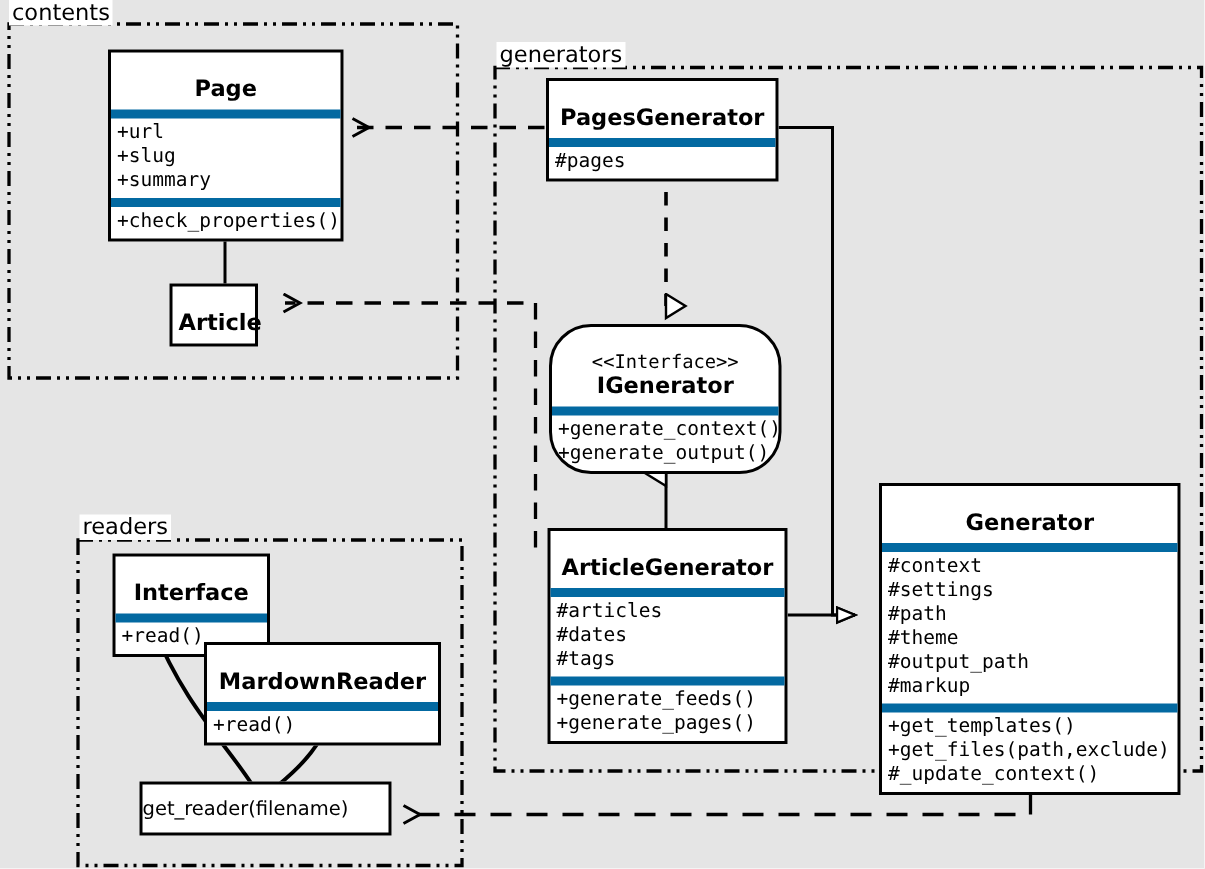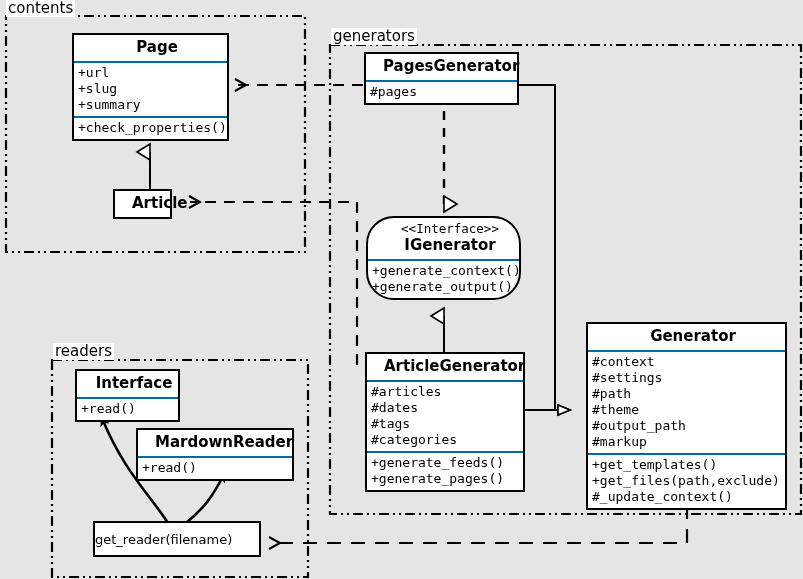--- a/index.html
+++ b/index.html
@@ -28,30 +28,29 @@
     box-sizing: border-box;
     border: 2px solid #000;
     background: #ffffff;
     z-index: 5;
   }
   .uml-compartment {
     box-sizing: border-box;
     padding: 2px 4px 3px 4px;
   }
   .uml-compartment + .uml-compartment {
-    border-top: 2px solid #0369a1;
+    border-top: 6px solid #0369a1;
   }
   .uml-name {
     text-align: center;
     font-weight: bold;
     font-size: 15px;
     line-height: 19px;
-    padding: 3px 4px 4px 4px;
-    font-family: "DejaVu Sans", sans-serif;
-    margin-left: 13px;
+    padding: 15px 4px 4px 4px;
+    font-family: "DejaVu Sans", sans-serif;
   }
   .uml-stereotype {
     display: block;
     text-align: center;
     font-weight: normal;
     font-size: 12.5px;
     line-height: 15px;
     font-family: "DejaVu Sans Mono", monospace;
   }
   .uml-member {
@@ -196,21 +195,20 @@
       <span class="uml-member">+generate_output()</span>
     </div>
   </div>
 
   <div class="uml-class" style="left:365px; top:352px; width:160px;">
     <div class="uml-compartment uml-name">ArticleGenerator</div>
     <div class="uml-compartment">
       <span class="uml-member">#articles</span>
       <span class="uml-member">#dates</span>
       <span class="uml-member">#tags</span>
-      <span class="uml-member">#categories</span>
     </div>
     <div class="uml-compartment">
       <span class="uml-member">+generate_feeds()</span>
       <span class="uml-member">+generate_pages()</span>
     </div>
   </div>
 
   <div class="uml-class" style="left:586px; top:322px; width:201px;">
     <div class="uml-compartment uml-name">Generator</div>
     <div class="uml-compartment">

